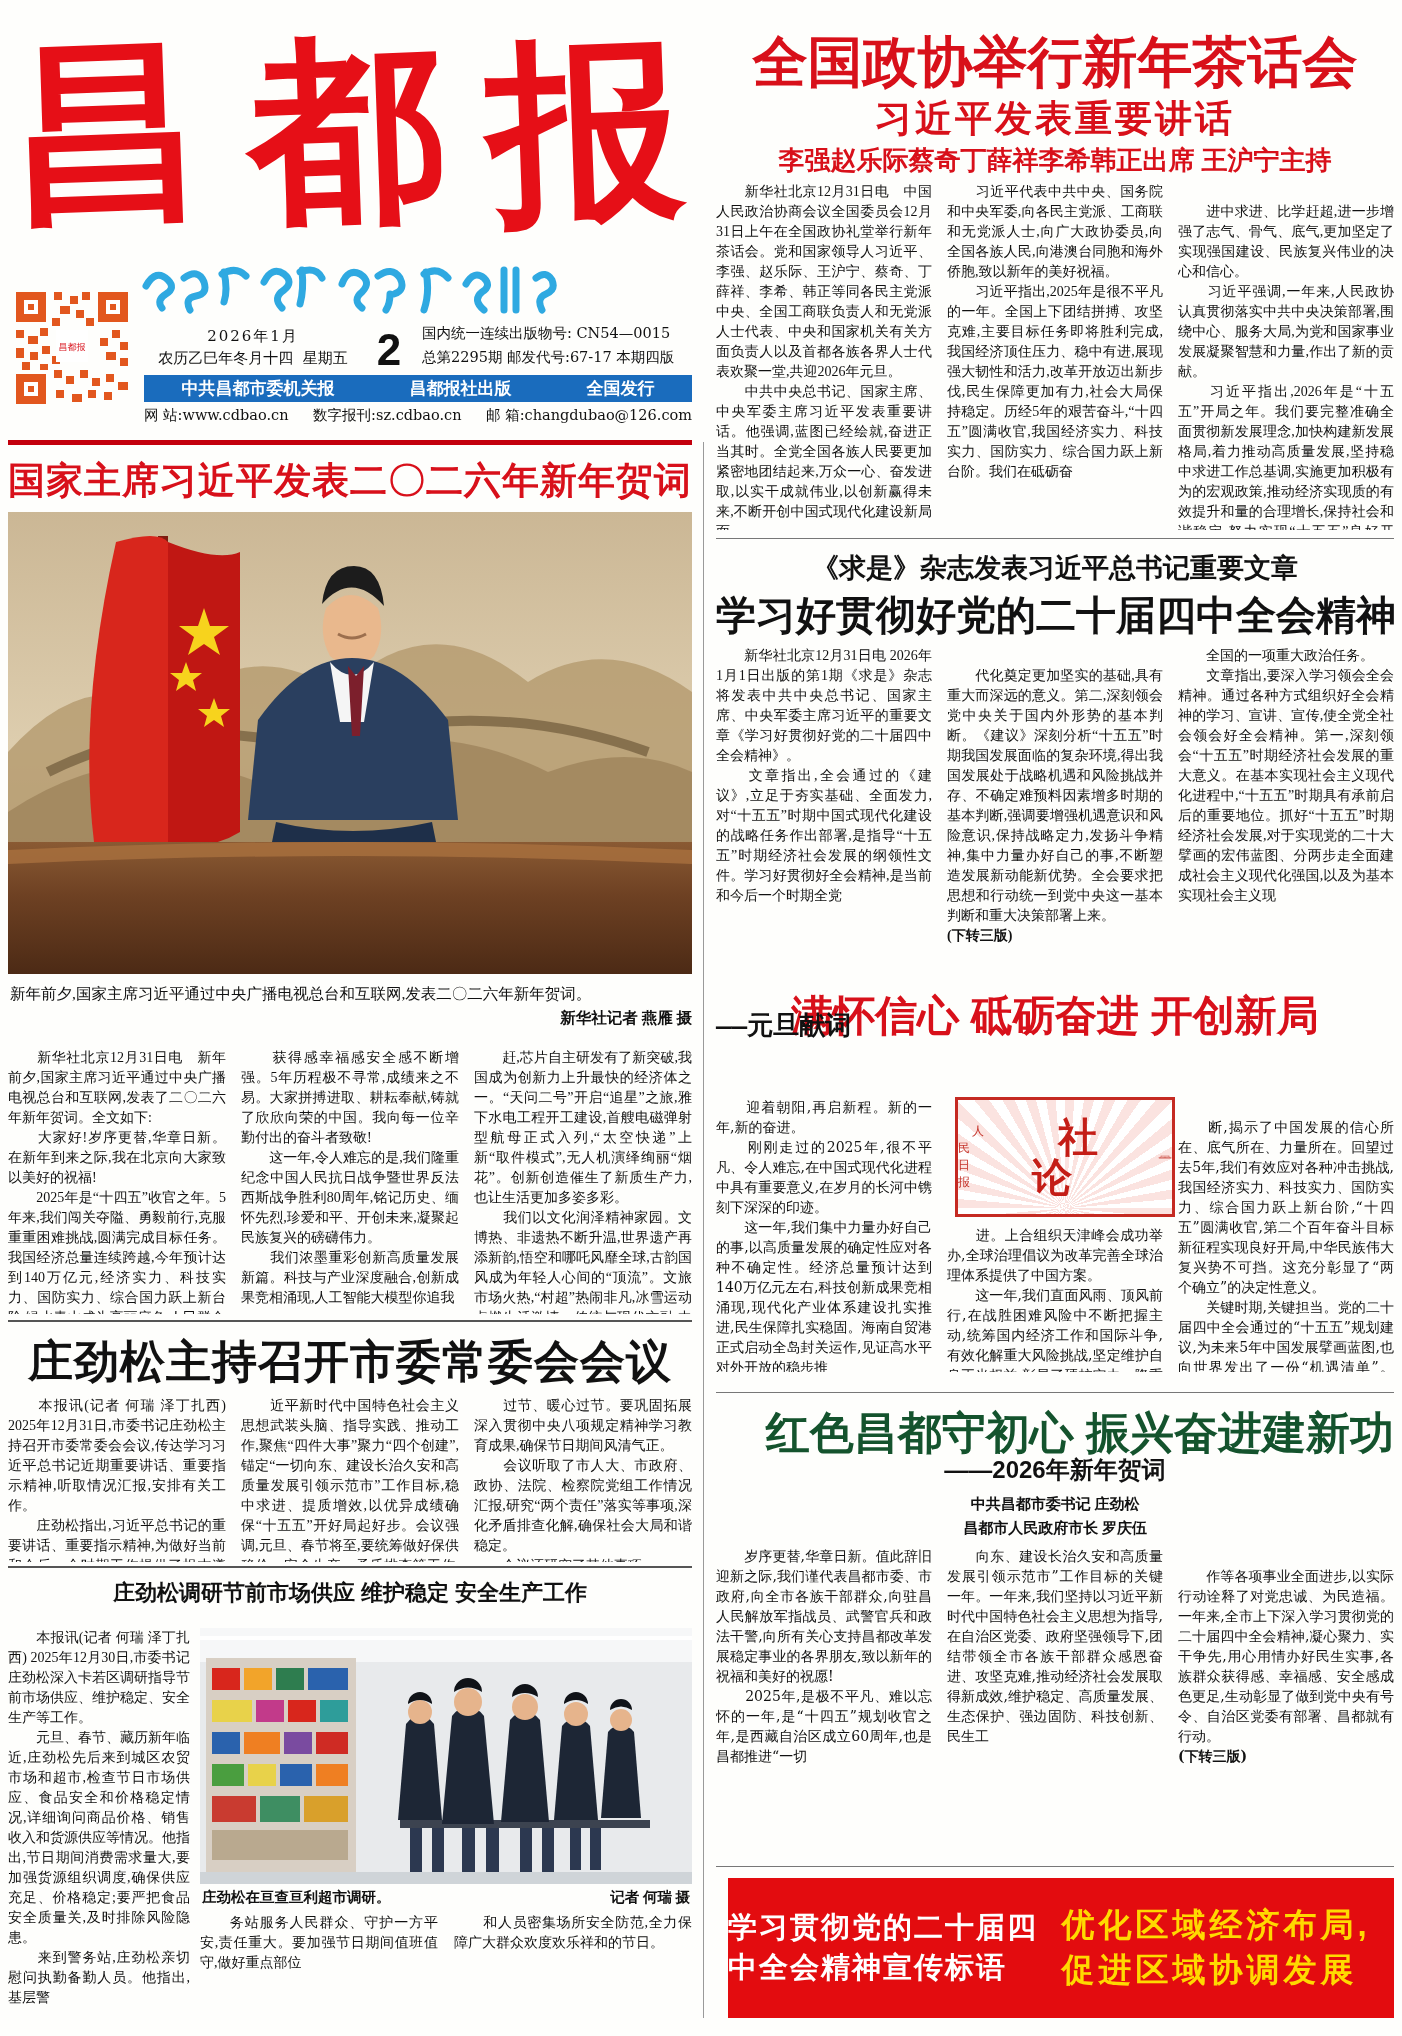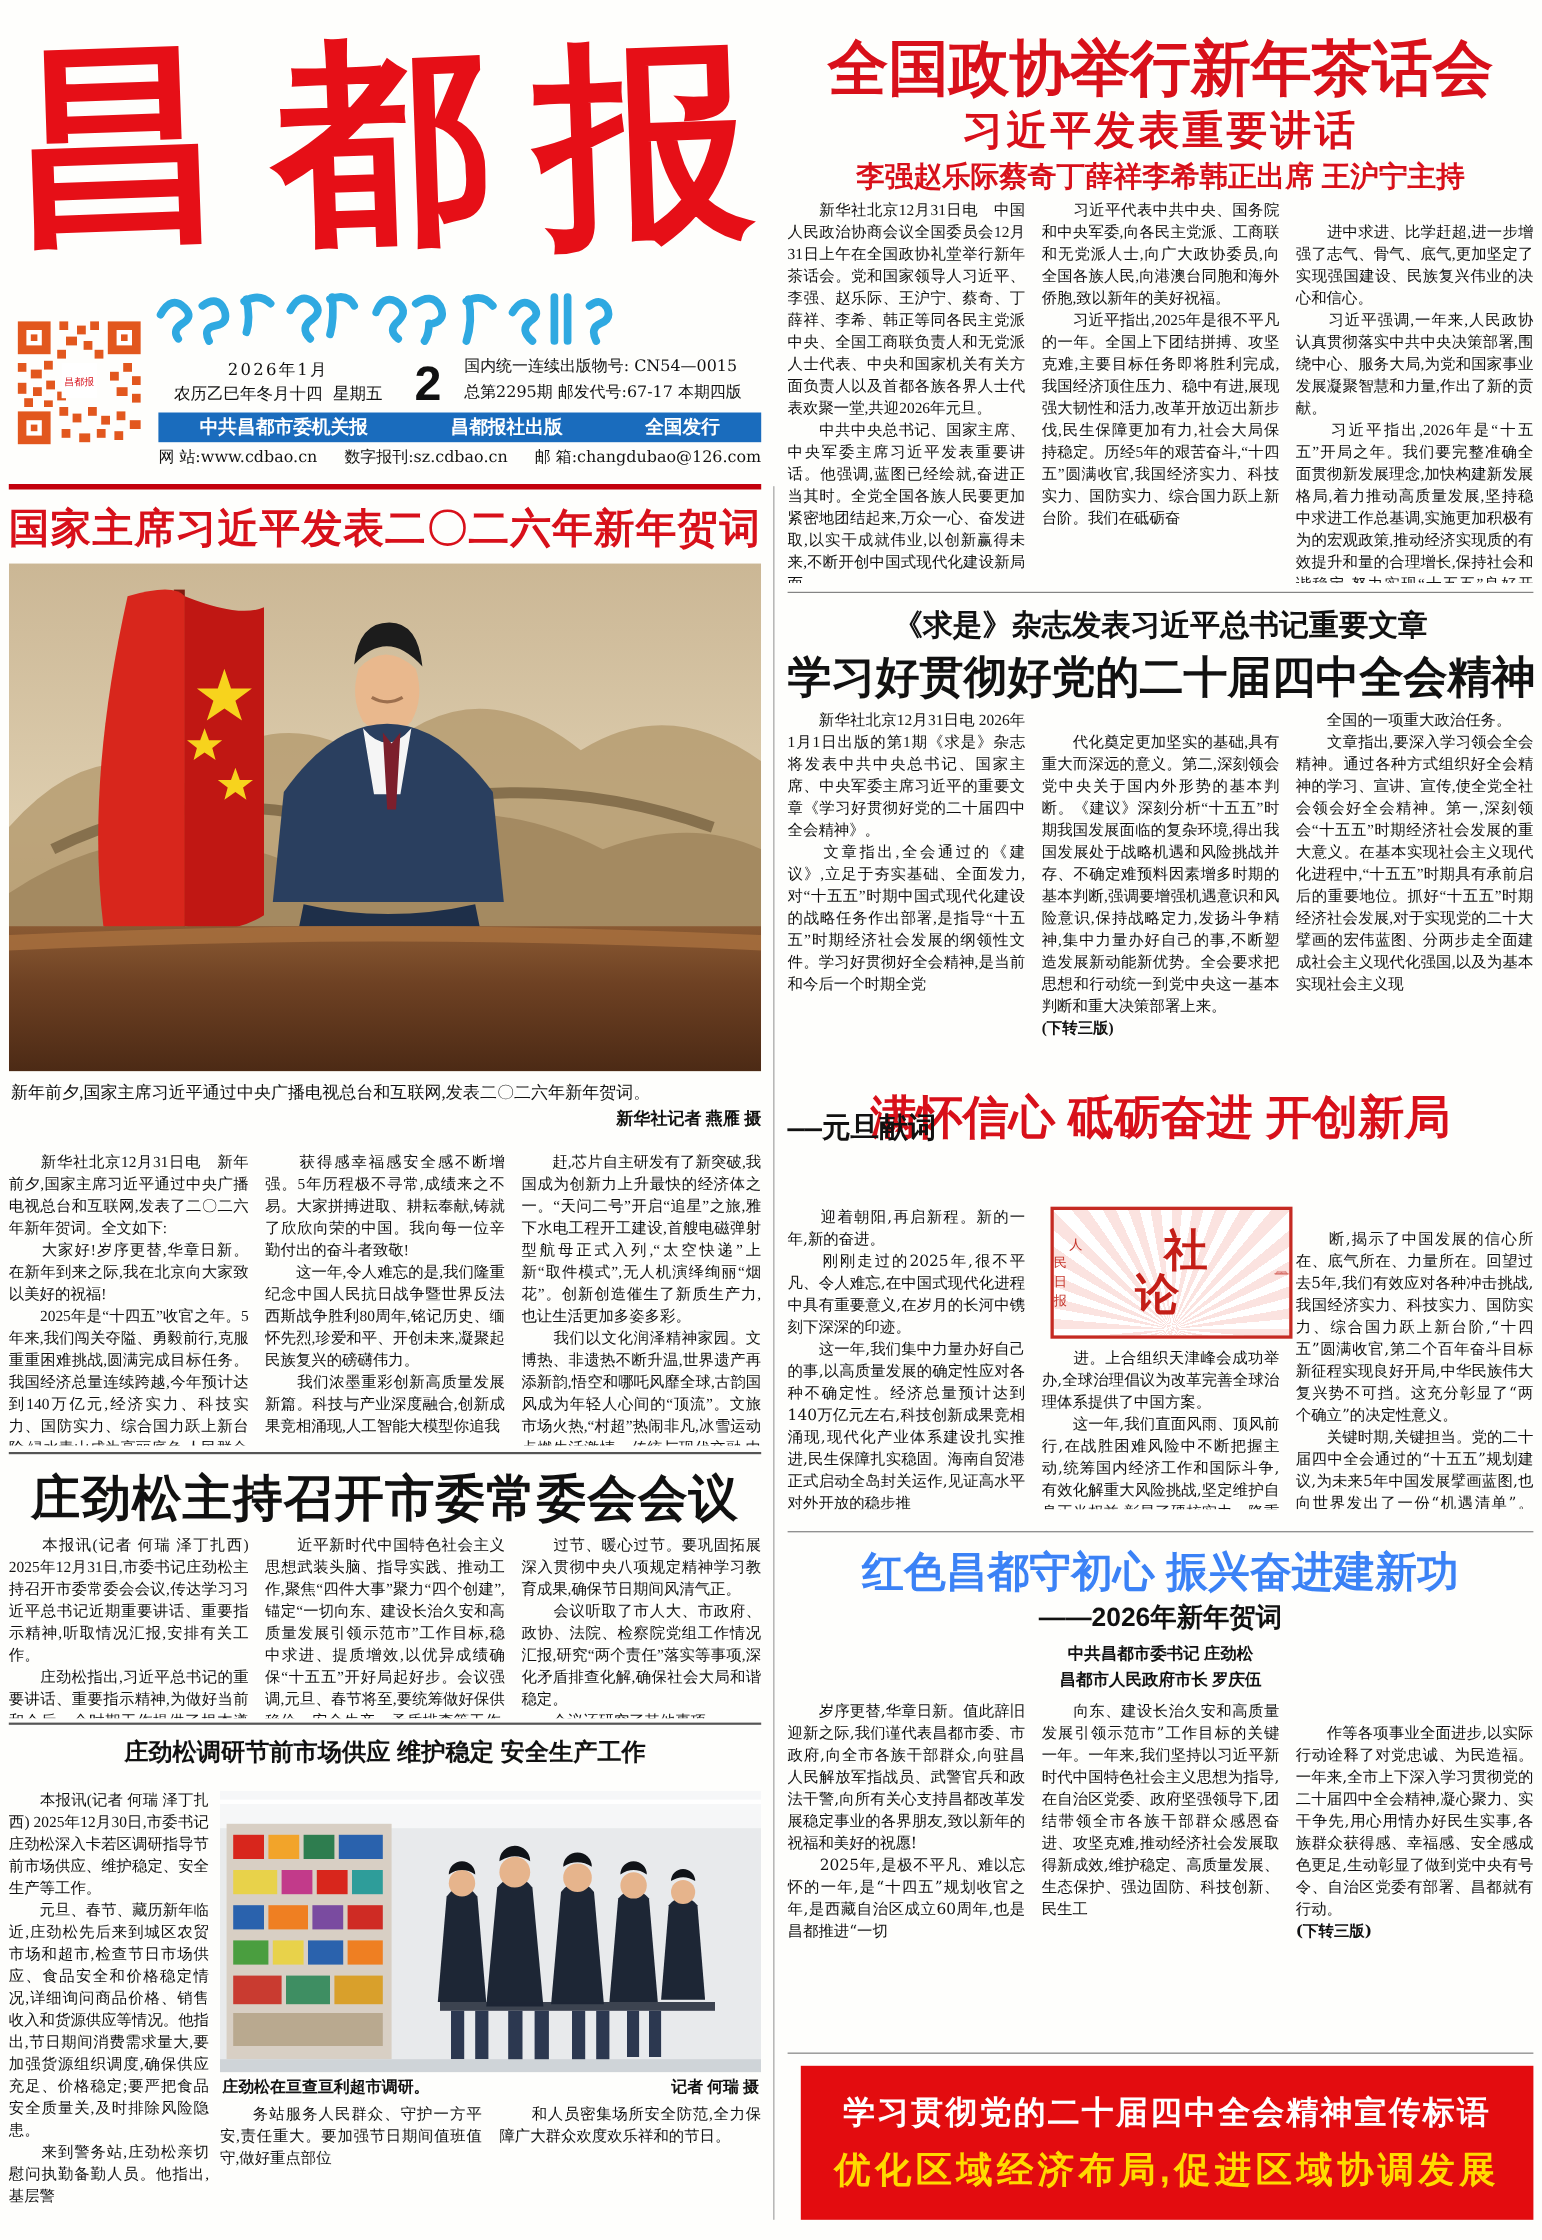--- a/index.html
+++ b/index.html
@@ -100,32 +100,32 @@
   .yx-body .coltext { width:216px; font-family:"DejaVu Serif",serif; }
   .seal { width:220px; height:120px; border:3px solid #c52a22; margin:0 8px 8px 8px;
     background:
       repeating-conic-gradient(from -90deg at 50% 95%, #fbe3e0 0deg 5deg, #ffffff 5deg 10deg);
     display:flex; flex-direction:row; align-items:center; justify-content:space-between;
     padding:4px 0;gap:34px; }
   .seal .paper { color:#c5352c; font-size:12px; letter-spacing:14px; text-indent:14px; }
   .seal .big { color:#c41e17; font-size:40px; font-weight:bold; letter-spacing:26px;
     text-indent:26px; font-family:"Liberation Sans",sans-serif; line-height:1; }
   .rrule2 { left:0; top:1392px; width:678px; height:1px; background:#777; }
-  .hc-headline { left:0; top:1404px; width:678px; text-align:center; color:#3b82f6;
-    font-size:38px; font-weight:bold; font-family:"Liberation Sans",sans-serif;
+  .hc-headline { left:0; top:1404px; width:678px; text-align:right; color:#14532d;
+    font-size:44px; font-weight:bold; font-family:"Liberation Sans",sans-serif;
     white-space:nowrap; }
   .hc-sub { left:0; top:1454px; width:678px; text-align:center; font-size:24px;
     font-weight:bold; font-family:"Liberation Sans",sans-serif; }
   .hc-bylines { left:0; top:1492px; width:678px; text-align:center; font-size:15px;
     line-height:1.6; font-weight:bold; }
   .hc-body { left:0; top:1546px; width:678px; height:312px; }
   .hc-body .coltext { width:216px; font-family:"DejaVu Serif",serif; }
   .rrule3 { left:0; top:1866px; width:678px; height:1px; background:#777; }
   .banner { left:12px; top:1878px; width:666px; height:140px; background:#e30c0f;
-    display:flex; flex-direction:column; align-items:center; justify-content:center;
+    display:flex; flex-direction:row; align-items:center; justify-content:space-between;
     gap:10px; }
   .banner .l1 { color:#ffffff; font-size:29px; font-weight:bold;
     font-family:"Liberation Sans",sans-serif; letter-spacing:2px; }
   .banner .l2 { color:#ffd900; font-size:33px; font-weight:bold;
     font-family:"Liberation Sans",sans-serif; letter-spacing:4px; }
 </style>
 </head>
 <body>
 
 <div id="left-block" class="abs">

